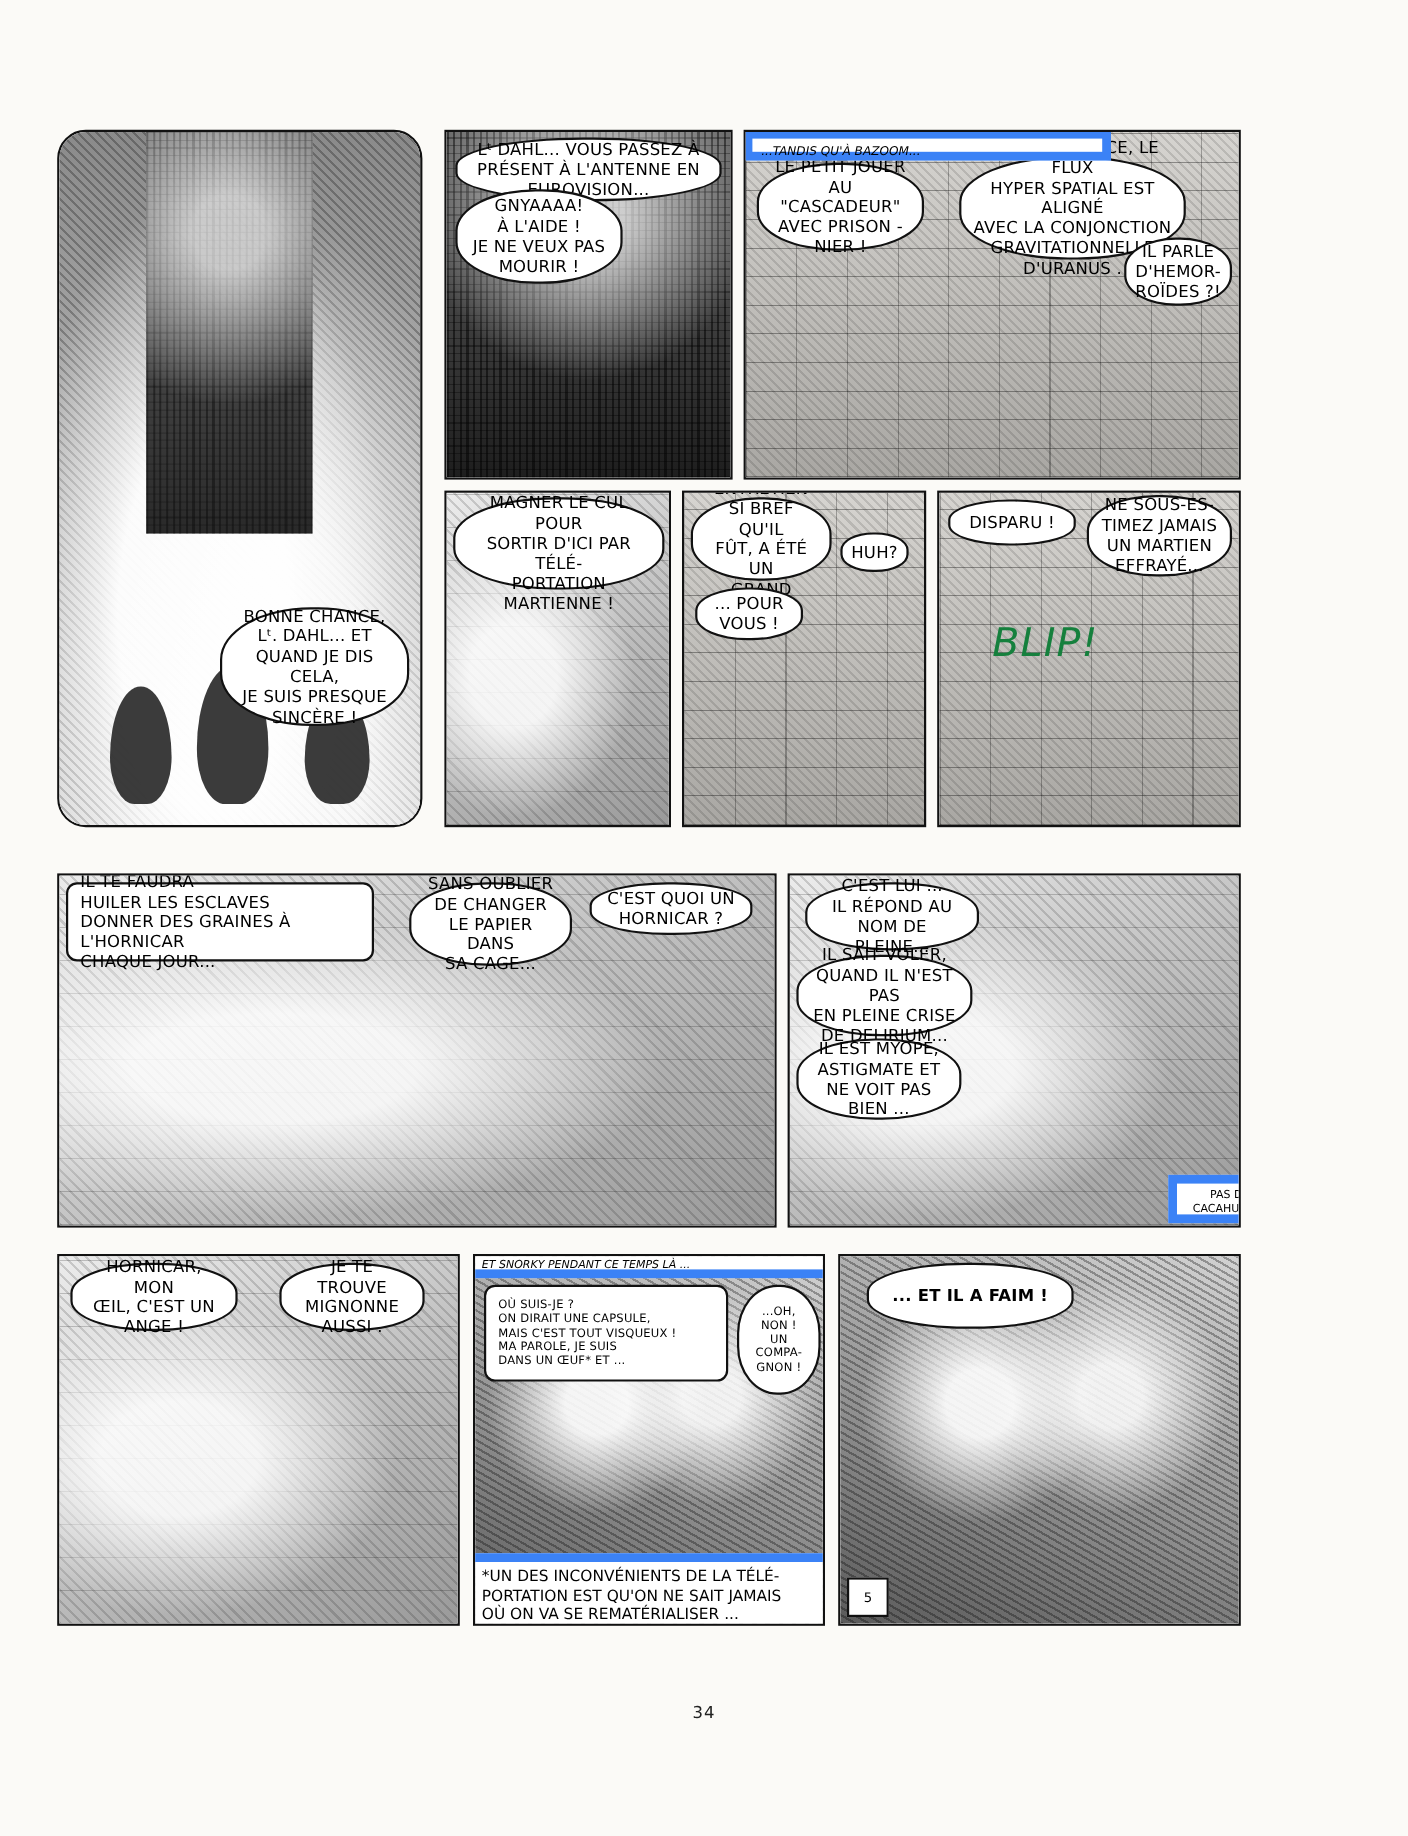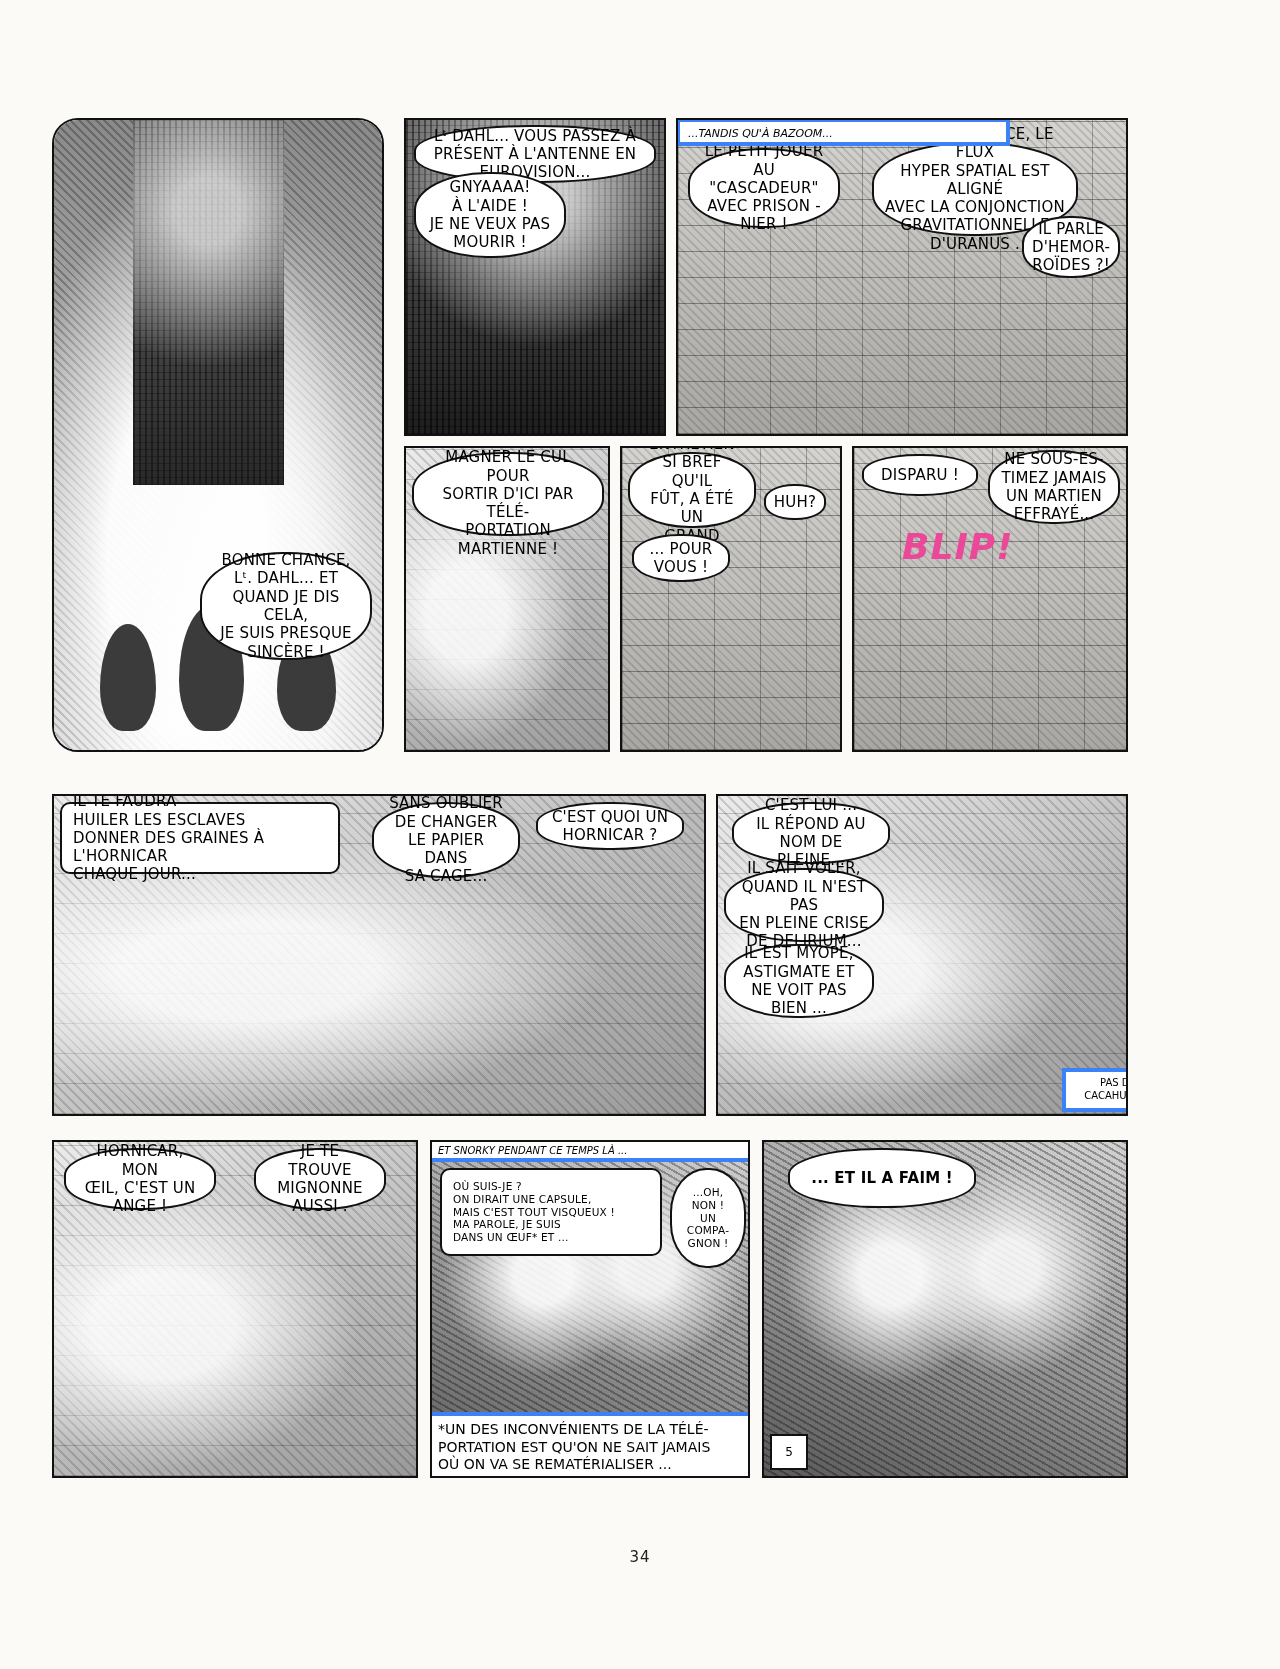--- a/index.html
+++ b/index.html
@@ -97,38 +97,39 @@
     z-index: 5;
   }
   .balloon.rect {
     border-radius: 4px;
     text-align: left;
     justify-content: flex-start;
   }
   .caption {
     position: absolute;
     background: #ffffff;
-    border: 4px solid #3b82f6;
+    border: 8px solid #3b82f6;
     padding: 5px 8px;
     box-sizing: border-box;
     font-size: 11px;
     line-height: 1.25;
     white-space: pre-line;
     font-style: italic;
     z-index: 6;
   }
   .caption.plain { font-style: normal; }
   .sfx {
     position: absolute;
     font-family: "DejaVu Sans", sans-serif;
-    font-weight: bold;
+    font-weight: normal;
     font-style: italic;
-    color: #ec4899;
+    color: #15803d;
     z-index: 7;
     letter-spacing: 1px;
+    margin-top: 38px;
   }
   .pagenum-box {
     position: absolute;
     border: 2px solid #111;
     background: #fff;
     font-size: 12px;
     display: flex;
     align-items: center;
     justify-content: center;
     z-index: 7;

